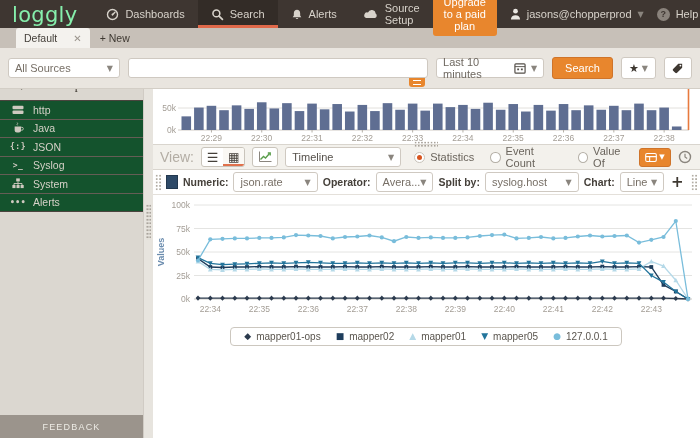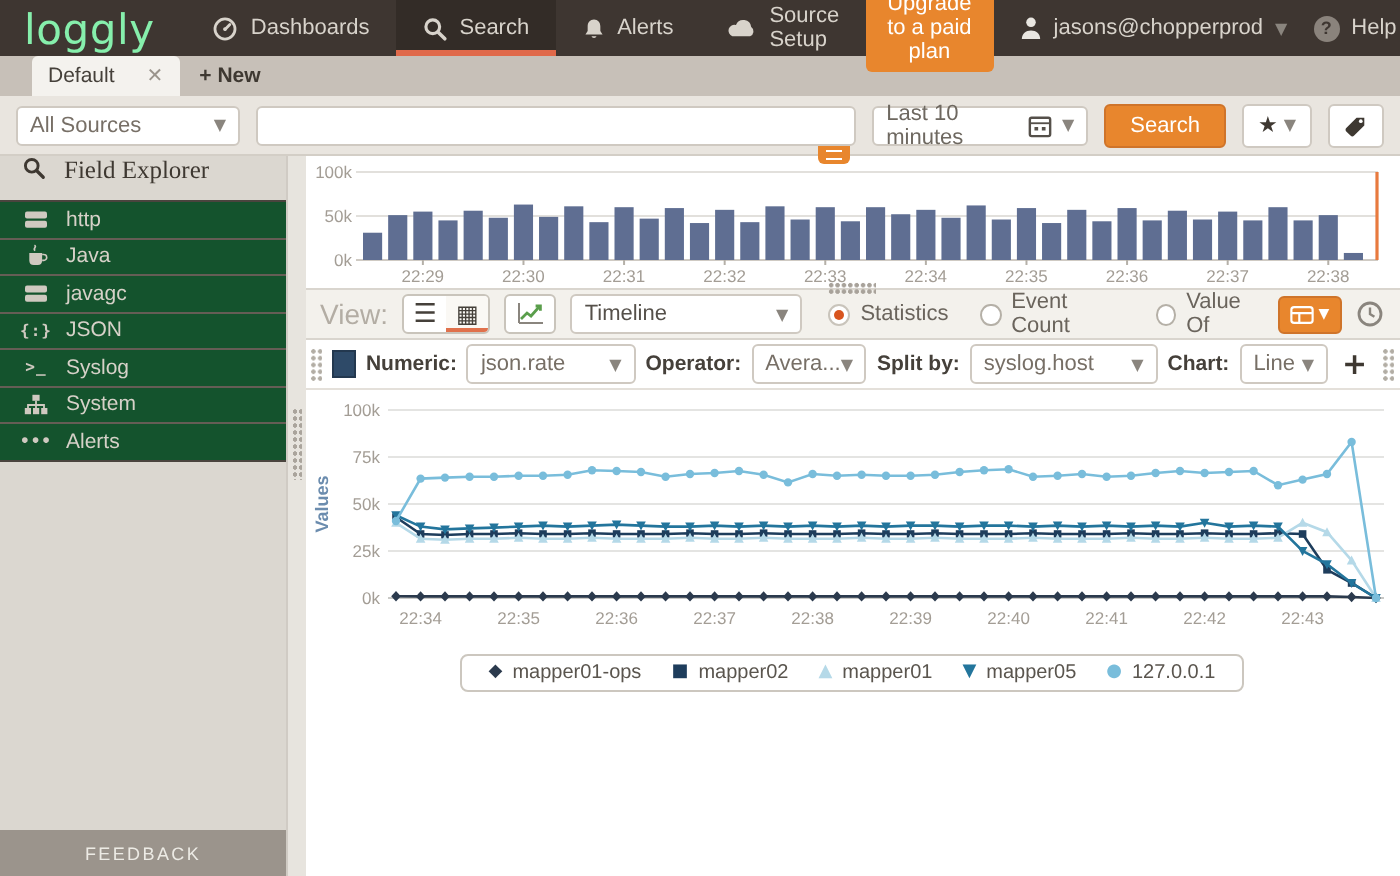--- a/index.html
+++ b/index.html
@@ -16,24 +16,24 @@
   .nav-item.active{background:#332c27;box-shadow:inset 0 -3px 0 #e0694a}
   .topbar-right{margin-left:auto;display:flex;align-items:center;gap:13px;padding-right:10px}
   .upgrade{background:#e8862d;color:#fff;border:none;border-radius:3px;font-size:11px;padding:4px 11px;cursor:pointer;font-family:inherit}
   .user,.help{display:flex;align-items:center;gap:6px;font-size:11px;cursor:pointer}
   .help-circle{width:13px;height:13px;border-radius:50%;background:#8a837c;color:#3e3631;font-size:9px;font-weight:bold;display:flex;align-items:center;justify-content:center}
 
   
   .tabbar{position:absolute;top:28px;left:0;right:0;height:20px;background:#c7c0b8;display:flex;align-items:flex-end;z-index:20}
   .tab{height:20px;box-sizing:border-box;display:flex;align-items:center;gap:16px;padding:0 8px;margin-left:16px;background:#f4f2ee;border-radius:3px 3px 0 0;font-size:10.5px;color:#45403a}
   .tab-close{color:#9a948c;font-size:10px;cursor:pointer;font-family:"DejaVu Sans",sans-serif}
-  .newtab{font-size:10.5px;font-weight:bold;color:#3e3831;padding:0 10px;height:20px;display:flex;align-items:center;cursor:pointer}
+  .newtab{font-size:10.5px;font-weight:normal;color:#3e3831;padding:0 10px;height:20px;display:flex;align-items:center;cursor:pointer}
 
   
-  .searchbar{position:absolute;top:48px;left:0;right:0;height:30px;background:#e9e5df;border-bottom:1px solid #d3cec6;display:flex;align-items:center;gap:8px;padding:0 8px;box-sizing:border-box;z-index:20}
+  .searchbar{position:absolute;top:48px;left:0;right:0;height:41px;background:#e9e5df;border-bottom:1px solid #d3cec6;display:flex;align-items:center;gap:8px;padding:0 8px;box-sizing:border-box;z-index:20}
   .select{background:#fff;border:1px solid #cfc9c1;border-radius:3px;height:20px;box-sizing:border-box;display:flex;align-items:center;font-size:11px;color:#776f66;padding:0 6px;cursor:pointer}
   .select .caret{margin-left:auto}
   .sources{width:112px}
   .search-input-wrap{flex:1;position:relative;height:20px}
   .search-input{width:100%;height:100%;box-sizing:border-box;border:1px solid #cfc9c1;border-radius:3px;font-size:11px;padding:0 6px;font-family:inherit}
   .input-badge{position:absolute;right:3px;bottom:-9px;width:16px;height:9px;background:#e8862d;border-radius:0 0 3px 3px;display:flex;align-items:center;justify-content:center}
   .input-badge i{display:block;width:8px;height:3px;border-top:1px solid #fff;border-bottom:1px solid #fff}
   .timerange{width:108px;gap:5px;color:#6e6860}
   .timerange .icon{margin-left:auto;color:#55504a}
   .search-btn{background:#e8862d;border:1px solid #cf742a;color:#fff;border-radius:3px;height:22px;padding:0 12px;font-size:11px;cursor:pointer;font-family:inherit}
@@ -222,29 +222,20 @@
       </div>
       <div class="field-item">
         <span class="field-icon">
           <svg width="11" height="12" viewBox="0 0 12 13">
             <path d="M4.6 0.6c1.7 1-1.3 1.8 0.4 3" fill="none" stroke="currentColor" stroke-width="0.9"></path>
             <path d="M1.8 4.8h7v4.3a2.4 2.4 0 0 1-2.4 2.3H4.2a2.4 2.4 0 0 1-2.4-2.3z" fill="currentColor"></path>
             <path d="M8.8 5.7h0.9a1.6 1.6 0 0 1 0 3.2H8.8" fill="none" stroke="currentColor" stroke-width="0.9"></path>
           </svg>
         </span>
         <span>Java</span>
-      </div>
-      <div class="field-item">
-        <span class="field-icon">
-          <svg width="12" height="10" viewBox="0 0 12 10">
-            <rect x="0.5" y="0.8" width="11" height="3.5" rx="1" fill="currentColor"></rect>
-            <rect x="0.5" y="5.4" width="11" height="3.5" rx="1" fill="currentColor"></rect>
-          </svg>
-        </span>
-        <span>javagc</span>
       </div>
       <div class="field-item">
         <span class="field-icon">
           <span class="ticon">{:}</span>
         </span>
         <span>JSON</span>
       </div>
       <div class="field-item">
         <span class="field-icon">
           <span class="ticon">&gt;_</span>

